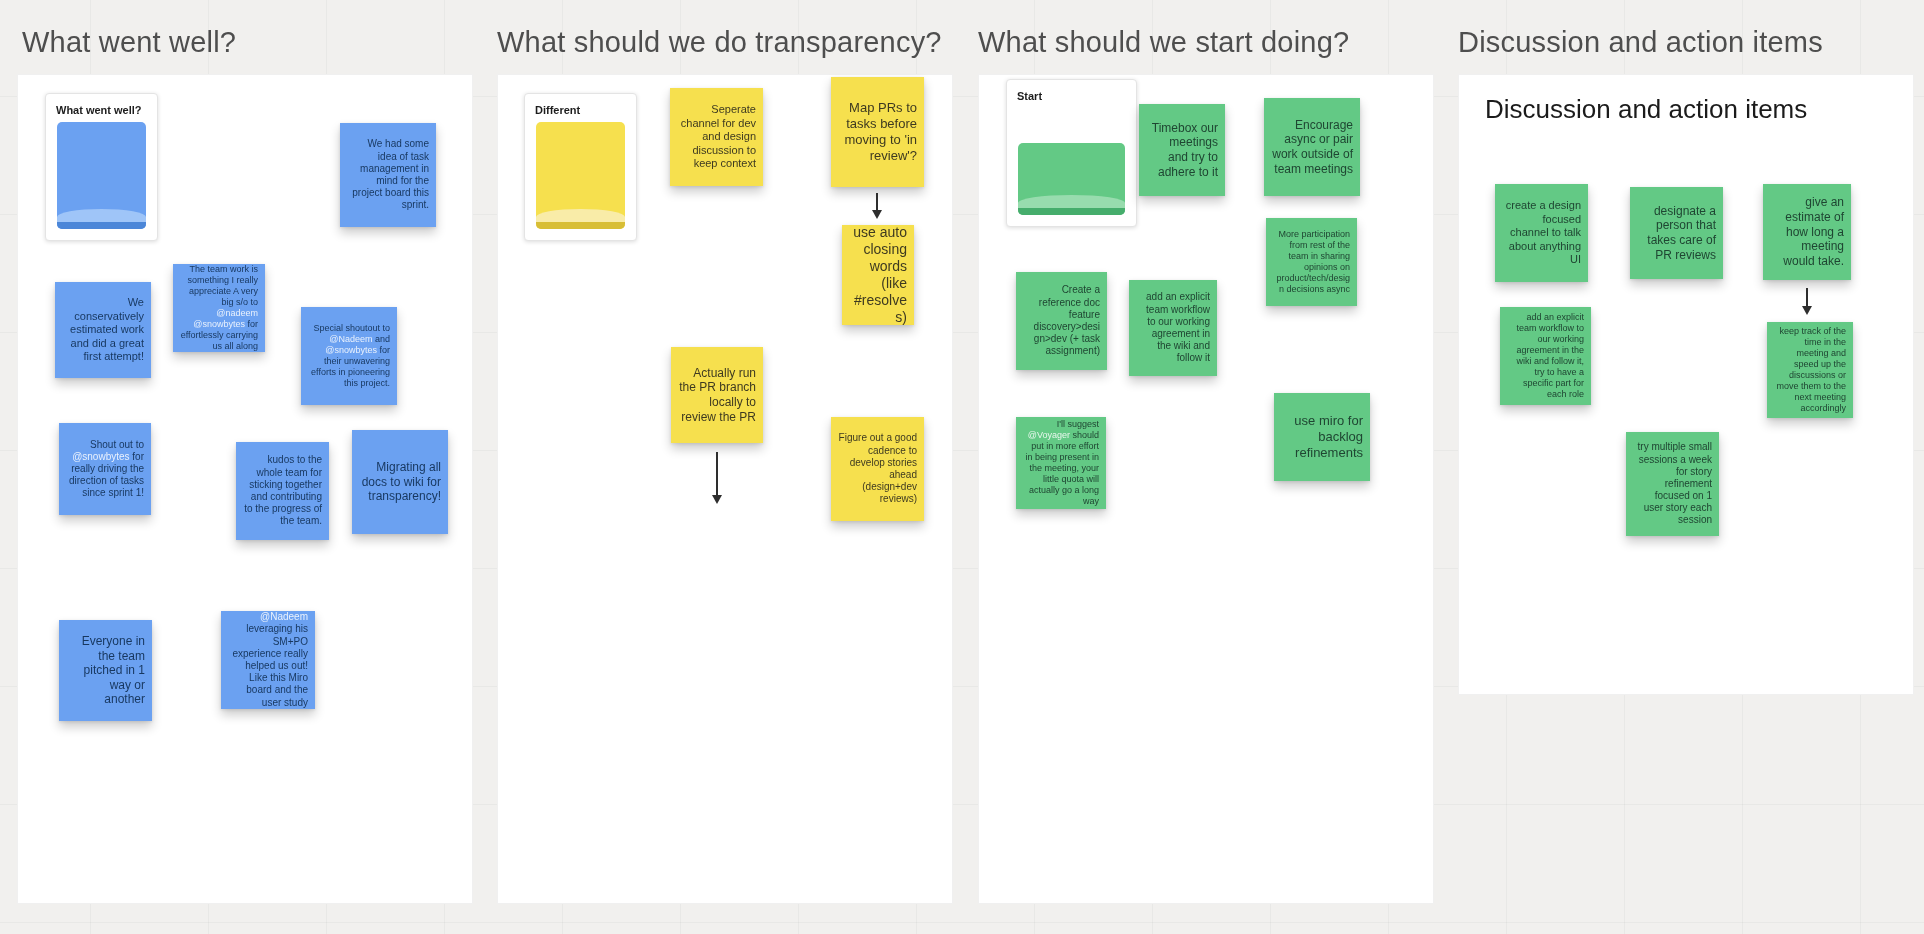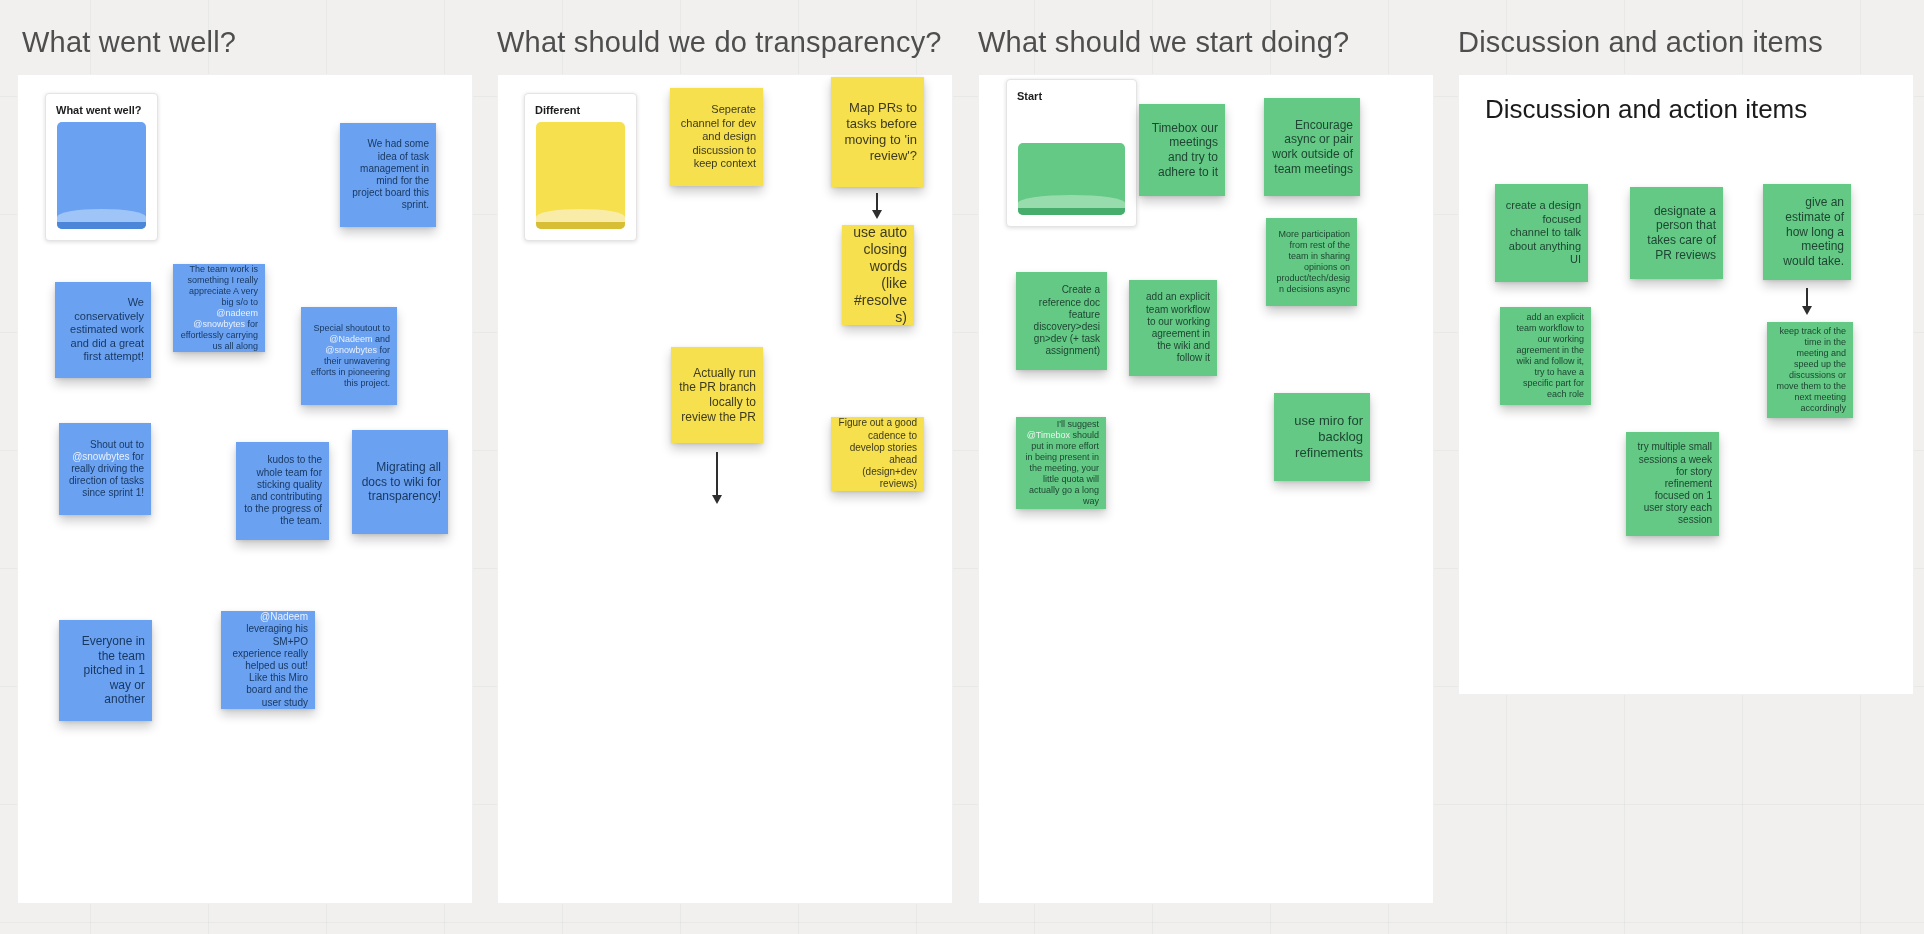--- a/index.html
+++ b/index.html
@@ -73,21 +73,21 @@
     <div class="note" style="left: 173px; top: 264px; width: 92px; height: 88px; background: rgb(107, 161, 241); color: rgb(23, 55, 95); font-size: 9px;">
       <div class="note-text">The team work is something I really appreciate A very big s/o to <span class="mention">@nadeem</span> <span class="mention">@snowbytes</span> for effortlessly carrying us all along</div>
     </div>
     <div class="note" style="left: 301px; top: 307px; width: 96px; height: 98px; background: rgb(107, 161, 241); color: rgb(23, 55, 95); font-size: 9px;">
       <div class="note-text">Special shoutout to <span class="mention">@Nadeem</span> and <span class="mention">@snowbytes</span> for their unwavering efforts in pioneering this project.</div>
     </div>
     <div class="note" style="left: 59px; top: 423px; width: 92px; height: 92px; background: rgb(107, 161, 241); color: rgb(23, 55, 95); font-size: 10px;">
       <div class="note-text">Shout out to <span class="mention">@snowbytes</span> for really driving the direction of tasks since sprint 1!</div>
     </div>
     <div class="note" style="left: 236px; top: 442px; width: 93px; height: 98px; background: rgb(107, 161, 241); color: rgb(23, 55, 95); font-size: 10px;">
-      <div class="note-text">kudos to the whole team for sticking quality and contributing to the progress of the team.</div>
+      <div class="note-text">kudos to the whole team for sticking together and contributing to the progress of the team.</div>
     </div>
     <div class="note" style="left: 352px; top: 430px; width: 96px; height: 104px; background: rgb(107, 161, 241); color: rgb(23, 55, 95); font-size: 12px;">
       <div class="note-text">Migrating all docs to wiki for transparency!</div>
     </div>
     <div class="note" style="left: 59px; top: 620px; width: 93px; height: 101px; background: rgb(107, 161, 241); color: rgb(23, 55, 95); font-size: 12px;">
       <div class="note-text">Everyone in the team pitched in 1 way or another</div>
     </div>
     <div class="note" style="left: 221px; top: 611px; width: 94px; height: 98px; background: rgb(107, 161, 241); color: rgb(23, 55, 95); font-size: 10px;">
       <div class="note-text"><span class="mention">@Nadeem</span> leveraging his SM+PO experience really helped us out! Like this Miro board and the user study</div>
     </div>
@@ -105,21 +105,21 @@
     </div>
     <div class="note" style="left: 831px; top: 77px; width: 93px; height: 110px; background: rgb(246, 224, 78); color: rgb(62, 58, 32); font-size: 13px;">
       <div class="note-text">Map PRs to tasks before moving to 'in review'?</div>
     </div>
     <div class="note" style="left: 842px; top: 225px; width: 72px; height: 100px; background: rgb(246, 224, 78); color: rgb(62, 58, 32); font-size: 14px;">
       <div class="note-text">use auto closing words (like #resolves)</div>
     </div>
     <div class="note" style="left: 671px; top: 347px; width: 92px; height: 96px; background: rgb(246, 224, 78); color: rgb(62, 58, 32); font-size: 12px;">
       <div class="note-text">Actually run the PR branch locally to review the PR</div>
     </div>
-    <div class="note" style="left: 831px; top: 417px; width: 93px; height: 74px; background: rgb(246, 224, 78); color: rgb(62, 58, 32); font-size: 10px;">
+    <div class="note" style="left: 831px; top: 417px; width: 93px; height: 104px; background: rgb(246, 224, 78); color: rgb(62, 58, 32); font-size: 10px;">
       <div class="note-text">Figure out a good cadence to develop stories ahead (design+dev reviews)</div>
     </div>
     <div class="arrow-v" style="left: 870px; top: 193px; height: 26px;">
       <div class="arrow-shaft"></div>
       <div class="arrow-head"></div>
     </div>
     <div class="arrow-v" style="left: 710px; top: 452px; height: 52px;">
       <div class="arrow-shaft"></div>
       <div class="arrow-head"></div>
     </div>
@@ -141,21 +141,21 @@
     <div class="note" style="left: 1266px; top: 218px; width: 91px; height: 88px; background: rgb(99, 201, 133); color: rgb(31, 70, 50); font-size: 9px;">
       <div class="note-text">More participation from rest of the team in sharing opinions on product/tech/design decisions async</div>
     </div>
     <div class="note" style="left: 1016px; top: 272px; width: 91px; height: 98px; background: rgb(99, 201, 133); color: rgb(31, 70, 50); font-size: 10px; padding-left: 16px;">
       <div class="note-text">Create a reference doc feature discovery&gt;design&gt;dev (+ task assignment)</div>
     </div>
     <div class="note" style="left: 1129px; top: 280px; width: 88px; height: 96px; background: rgb(99, 201, 133); color: rgb(31, 70, 50); font-size: 10px;">
       <div class="note-text">add an explicit team workflow to our working agreement in the wiki and follow it</div>
     </div>
     <div class="note" style="left: 1016px; top: 417px; width: 90px; height: 92px; background: rgb(99, 201, 133); color: rgb(31, 70, 50); font-size: 9px;">
-      <div class="note-text">I'll suggest <span class="mention">@Timebox</span> should put in more effort in being present in the meeting, your little quota will actually go a long way</div>
+      <div class="note-text">I'll suggest <span class="mention">@Voyager</span> should put in more effort in being present in the meeting, your little quota will actually go a long way</div>
     </div>
     <div class="note" style="left: 1274px; top: 393px; width: 96px; height: 88px; background: rgb(99, 201, 133); color: rgb(31, 70, 50); font-size: 13px;">
       <div class="note-text">use miro for backlog refinements</div>
     </div>
     <div class="frame-title" style="left: 1458px; top: 26px; color: rgb(78, 78, 78);">Discussion and action items</div>
     <div class="frame" style="left: 1458px; top: 74px; width: 456px; height: 621px;"></div>
     <div class="inner-heading" style="left: 1485px; top: 94px;">Discussion and action items</div>
     <div class="note" style="left: 1495px; top: 184px; width: 93px; height: 98px; background: rgb(99, 201, 133); color: rgb(31, 70, 50); font-size: 11px;">
       <div class="note-text">create a design focused channel to talk about anything UI</div>
     </div>

